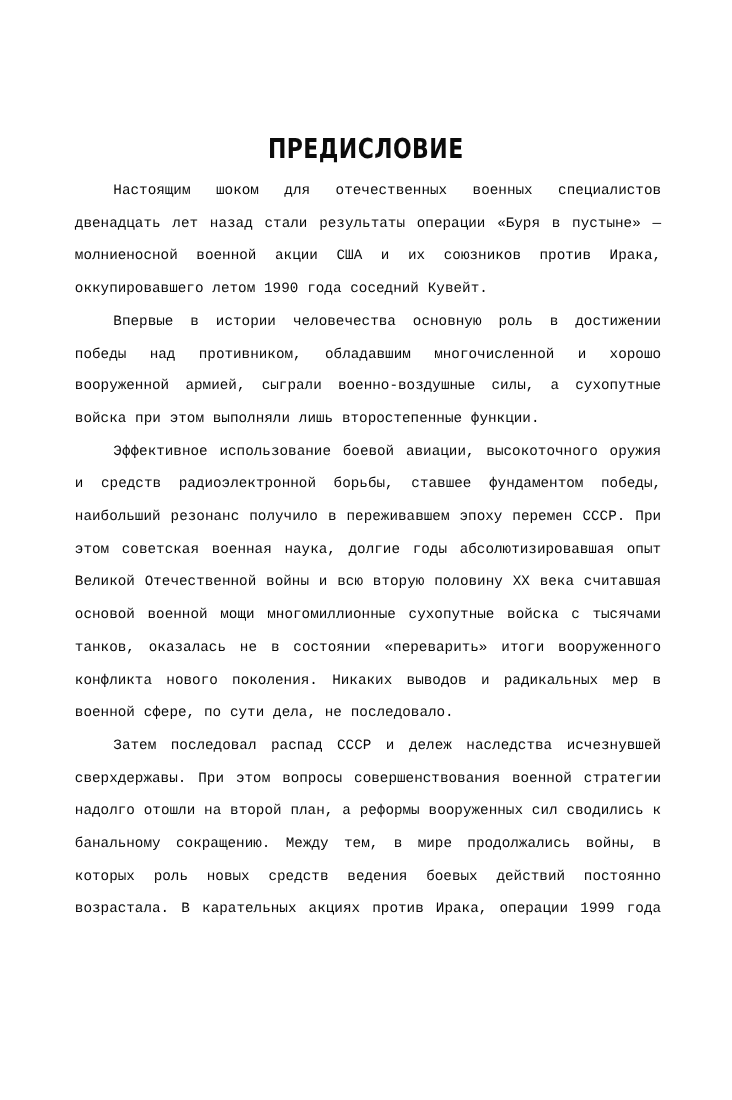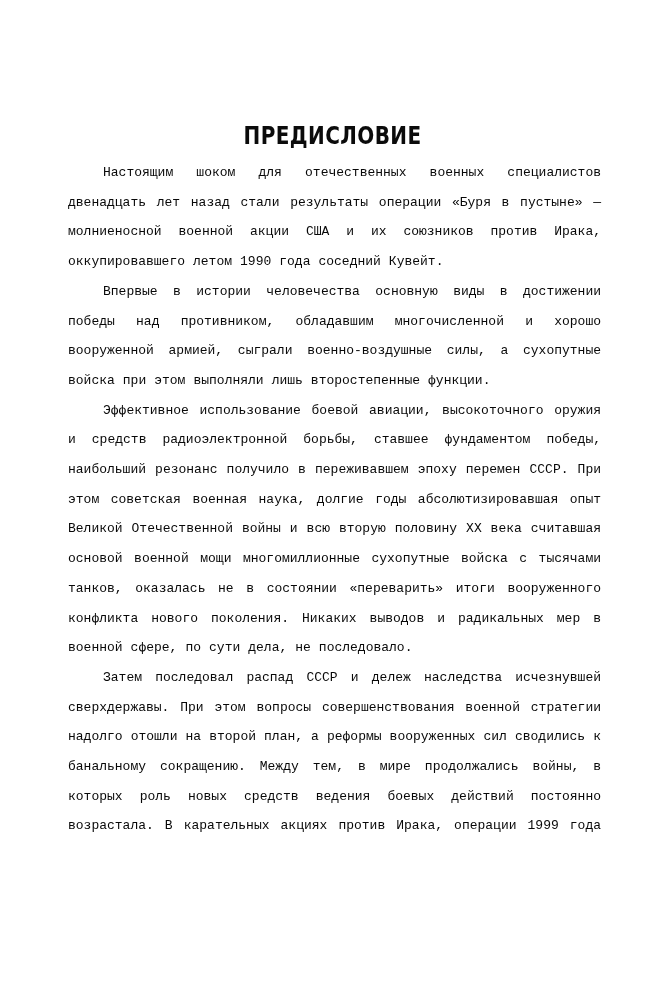--- a/index.html
+++ b/index.html
@@ -92,21 +92,21 @@
 </style>
 </head>
 <body>
 
 <div class="page">
 
   <h1 class="chapter-title">ПРЕДИСЛОВИЕ</h1>
 
   <div class="body-block">
     <p class="para">Настоящим шоком для отечественных военных специалистов двенадцать лет назад стали результаты операции «Буря в пустыне» — молниеносной военной акции США и их союзников против Ирака, оккупировавшего летом 1990 года соседний Кувейт.</p>
-    <p class="para">Впервые в истории человечества основную виды в достижении победы над противником, обладавшим многочисленной и хорошо вооруженной армией, сыграли военно-воздушные силы, а сухопутные войска при этом выполняли лишь второстепенные функции.</p>
+    <p class="para">Впервые в истории человечества основную роль в достижении победы над противником, обладавшим многочисленной и хорошо вооруженной армией, сыграли военно-воздушные силы, а сухопутные войска при этом выполняли лишь второстепенные функции.</p>
     <p class="para">Эффективное использование боевой авиации, высокоточного оружия и средств радиоэлектронной борьбы, ставшее фундаментом победы, наибольший резонанс получило в переживавшем эпоху перемен СССР. При этом советская военная наука, долгие годы абсолютизировавшая опыт Великой Отечественной войны и всю вторую половину XX века считавшая основой военной мощи многомиллионные сухопутные войска с тысячами танков, оказалась не в состоянии «переварить» итоги вооруженного конфликта нового поколения. Никаких выводов и радикальных мер в военной сфере, по сути дела, не последовало.</p>
     <p class="para final">Затем последовал распад СССР и дележ наследства исчезнувшей сверхдержавы. При этом вопросы совершенствования военной стратегии надолго отошли на второй план, а реформы вооруженных сил сводились к банальному сокращению. Между тем, в мире продолжались войны, в которых роль новых средств ведения боевых действий постоянно возрастала. В карательных акциях против Ирака, операции 1999 года стран НАТО против Югославии, военной акции США против афганских талибов все возрастающую роль играли высокотехнологичные виды вооружения — авиация, крылатые ракеты, управляемые авиабомбы, средства радиоэлектронной борьбы и т.п. — совершенствовавшиеся чрезвычайно быстрыми темпами.</p>
   </div>
 
   <div class="folio">3</div>
 
   <div class="scan-speckle speckle-a"></div>
   <div class="scan-speckle speckle-b"></div>
 
 </div>

